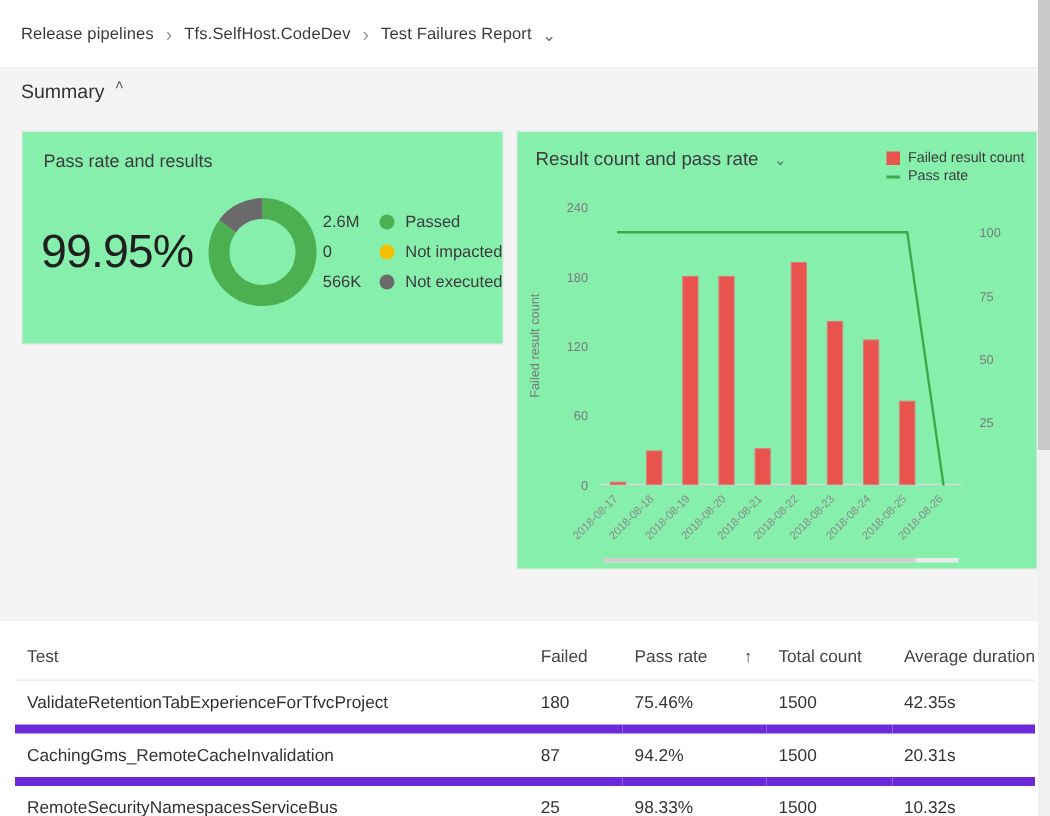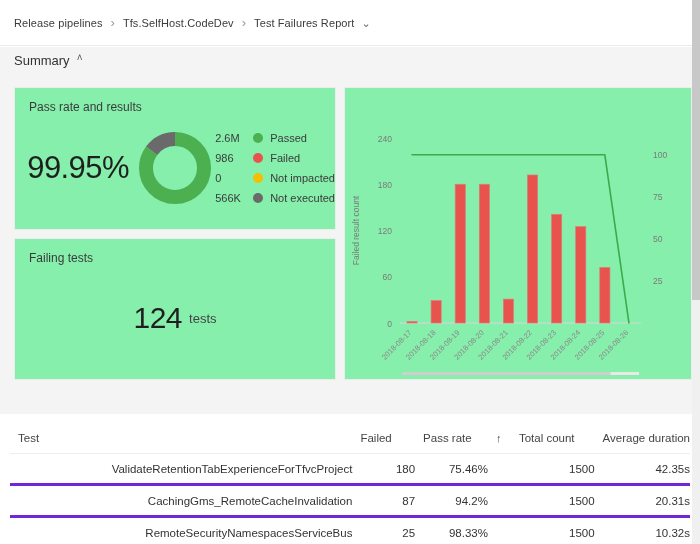--- a/index.html
+++ b/index.html
@@ -237,23 +237,23 @@
   #results-table th {
     font-weight: 400;
     color: #444;
     text-align: left;
     padding: 11px 0 9px 8px;
     border-bottom: 1px solid #ededed;
     white-space: nowrap;
   }
   #results-table td {
     color: #333;
-    text-align: right;
+    text-align: left;
     padding: 9px 0 8px 8px;
-    border-bottom: 3px solid #6d28d9;
+    border-bottom: 6px solid #6d28d9;
     white-space: nowrap;
   }
   .col-test   { width: 372px; }
   .col-failed { width: 70px; }
   .col-rate   { width: 78px; }
   .col-sort   { width: 26px; color:#666; }
   .col-total  { width: 90px; }
   .col-dur    { width: auto; }
   .sort-arrow { color: #555; font-size: 11px; }
 
@@ -304,51 +304,55 @@
               <circle id="donut-passed" cx="40" cy="40" r="29" fill="none" stroke="#4caf50" stroke-width="14" transform="rotate(-90 40 40)" stroke-dasharray="154.8805178219768 27.3318560862312" stroke-dashoffset="0"></circle>
               <circle id="donut-notexec" cx="40" cy="40" r="29" fill="none" stroke="#6a6a6a" stroke-width="14" transform="rotate(-90 40 40)" stroke-dasharray="27.331856086231202 154.8805178219768" stroke-dashoffset="-154.8805178219768"></circle>
             </svg>
           </div>
 
           <div id="donut-legend">
             <div class="legend-row">
               <span class="legend-count">2.6M</span>
               <span class="legend-dot" style="background:#4caf50"></span>
               <span class="legend-label">Passed</span>
-            </div>
-            <div class="legend-row">
-              <span class="legend-count">986</span>
-              <span class="legend-dot" style="background:#e8534d"></span>
-              <span class="legend-label">Failed</span>
             </div>
             <div class="legend-row">
               <span class="legend-count">0</span>
               <span class="legend-dot" style="background:#f5bf00"></span>
               <span class="legend-label">Not impacted</span>
             </div>
             <div class="legend-row">
               <span class="legend-count">566K</span>
               <span class="legend-dot" style="background:#6a6a6a"></span>
               <span class="legend-label">Not executed</span>
             </div>
           </div>
         </div>
       </div>
 
-      <div class="card" id="card-failing">
-        <div class="card-title">Failing tests</div>
-        <div id="failing-body">
-          <span id="failing-number">124</span>
-          <span id="failing-unit">tests</span>
+
+    </div>
+
+    <div class="card" id="card-chart">
+      <div id="chart-header">
+        <div>
+          <span id="chart-title">Result count and pass rate</span>
+          <span id="chart-title-caret">⌄</span>
+        </div>
+        <div id="chart-legend">
+          <div class="clegend-row">
+            <span class="clegend-swatch-bar"></span>
+            <span>Failed result count</span>
+          </div>
+          <div class="clegend-row">
+            <span class="clegend-swatch-line"></span>
+            <span>Pass rate</span>
+          </div>
         </div>
       </div>
-
-    </div>
-
-    <div class="card" id="card-chart">
 
       <div id="plot-area">
         <svg id="plot-svg" width="356" height="255" viewBox="0 0 356 255">
             <text x="47" y="200.5" text-anchor="end" font-size="8.5" fill="#7a7a7a" font-family="&quot;Liberation Sans&quot;, sans-serif">0</text>
             <text x="47" y="154.25" text-anchor="end" font-size="8.5" fill="#7a7a7a" font-family="&quot;Liberation Sans&quot;, sans-serif">60</text>
             <text x="47" y="108" text-anchor="end" font-size="8.5" fill="#7a7a7a" font-family="&quot;Liberation Sans&quot;, sans-serif">120</text>
             <text x="47" y="61.75" text-anchor="end" font-size="8.5" fill="#7a7a7a" font-family="&quot;Liberation Sans&quot;, sans-serif">180</text>
             <text x="47" y="15.5" text-anchor="end" font-size="8.5" fill="#7a7a7a" font-family="&quot;Liberation Sans&quot;, sans-serif">240</text>
             <text x="308" y="158.45454545454544" text-anchor="start" font-size="8.5" fill="#7a7a7a" font-family="&quot;Liberation Sans&quot;, sans-serif">25</text>
             <text x="308" y="116.4090909090909" text-anchor="start" font-size="8.5" fill="#7a7a7a" font-family="&quot;Liberation Sans&quot;, sans-serif">50</text>

